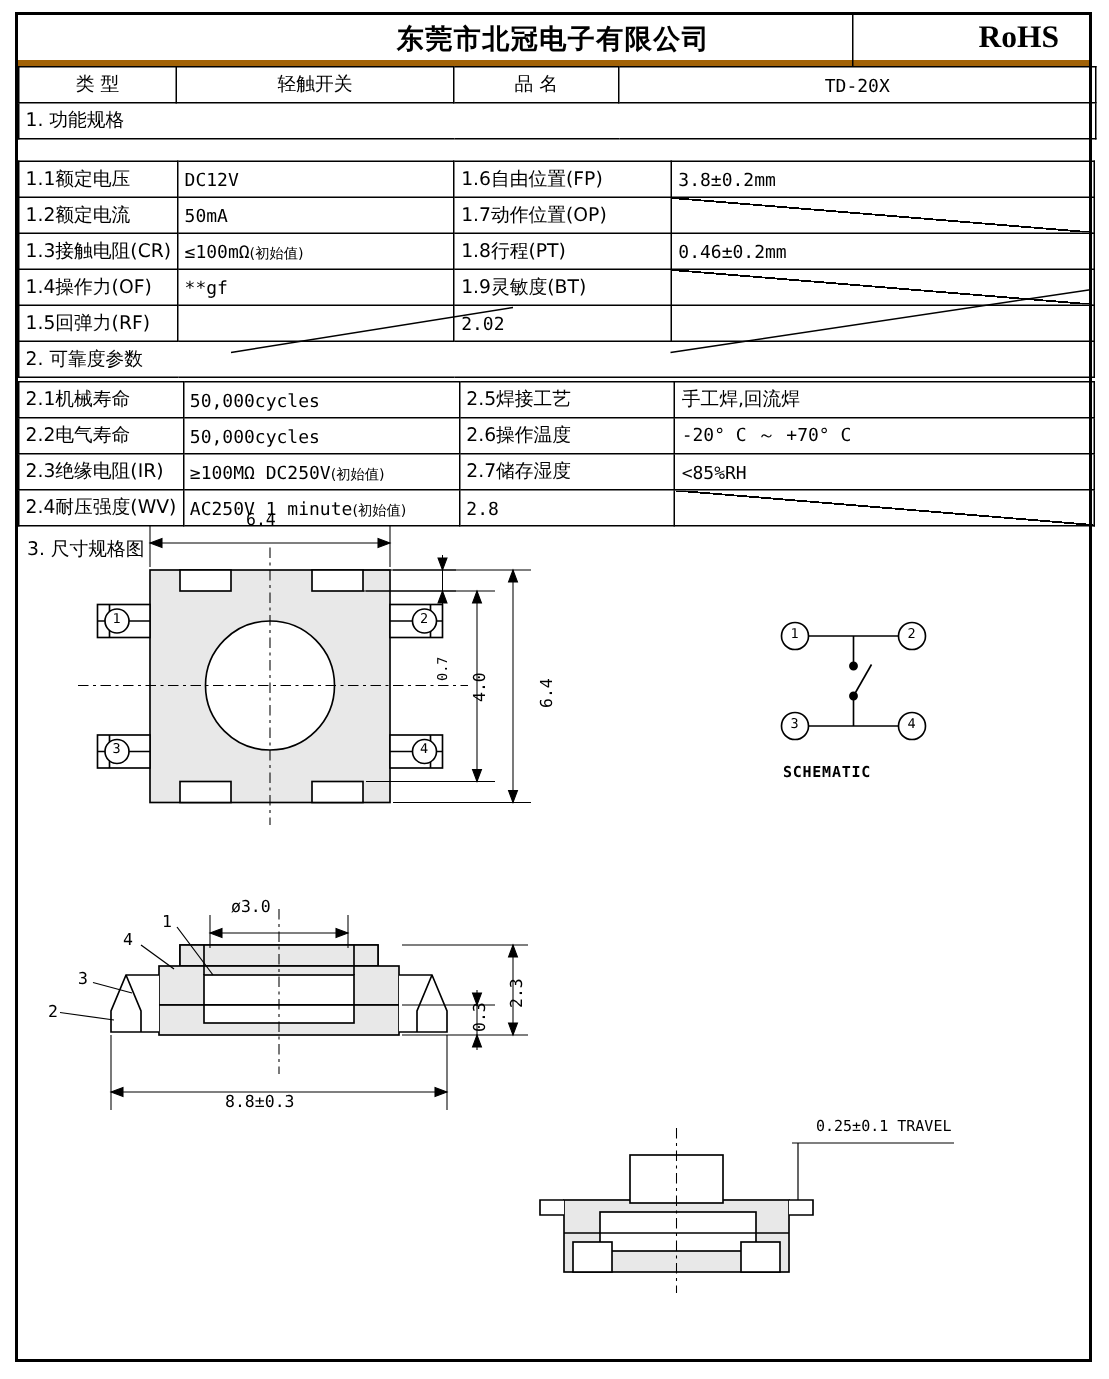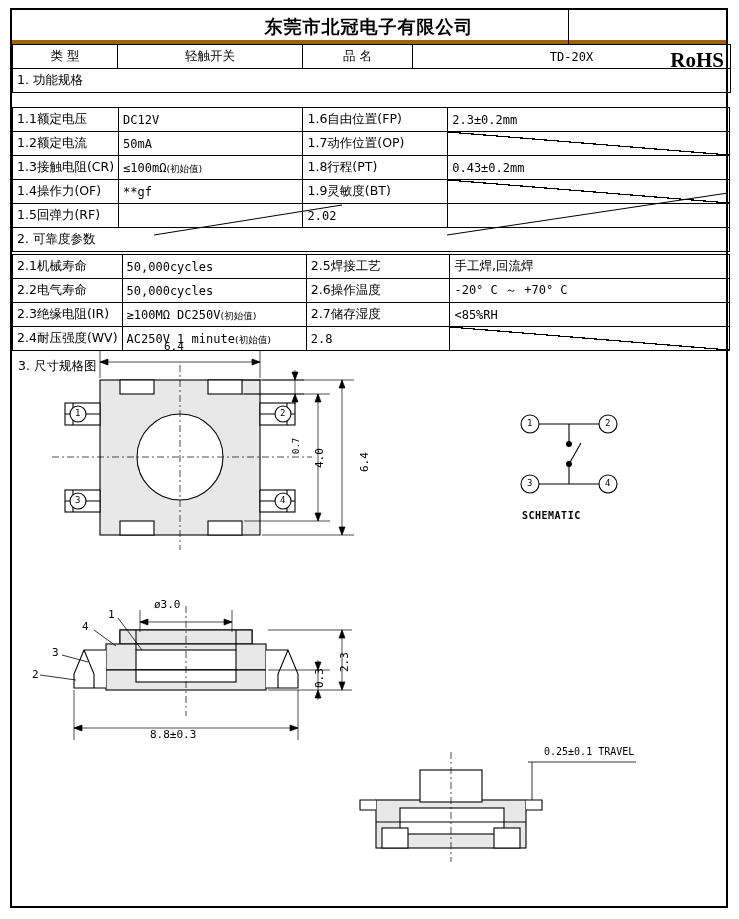--- a/index.html
+++ b/index.html
@@ -44,27 +44,26 @@
     width: 100%;
     line-height: 33px;
     text-align: center;
     font-family: "DejaVu Sans", sans-serif;
     font-size: 18px;
     font-weight: bold;
     letter-spacing: 1px;
   }
   .rohs {
     position: absolute;
-    right: 2px;
+    right: 20px;
     top: 2px;
     font-family: "Liberation Serif", serif;
     font-size: 21px;
     font-weight: bold;
     letter-spacing: 0px;
-    margin-top: 36px;
   }
   .rohs-div {
     position: absolute;
     left: 556px;
     top: 0;
     width: 1px;
     height: 34px;
     background: #000;
   }
   
@@ -187,33 +186,33 @@
           <col style="width:105px">
           <col style="width:185px">
           <col style="width:145px">
           <col style="width:283px">
         </colgroup>
         <tbody>
           <tr>
             <td>1.1额定电压</td>
             <td class="mono">DC12V</td>
             <td>1.6自由位置(FP)</td>
-            <td class="mono">2.3±0.2mm</td>
+            <td class="mono">3.8±0.2mm</td>
           </tr>
           <tr>
             <td>1.2额定电流</td>
             <td class="mono">50mA</td>
             <td>1.7动作位置(OP)</td>
             <td class="slash"></td>
           </tr>
           <tr>
             <td>1.3接触电阻(CR)</td>
             <td><span class="mono">≤100mΩ</span><span class="tiny">(初始值)</span></td>
             <td>1.8行程(PT)</td>
-            <td class="mono">0.43±0.2mm</td>
+            <td class="mono">0.46±0.2mm</td>
           </tr>
           <tr>
             <td>1.4操作力(OF)</td>
             <td class="mono">**gf</td>
             <td>1.9灵敏度(BT)</td>
             <td class="slash"></td>
           </tr>
           <tr>
             <td>1.5回弹力(RF)</td>
             <td class="mono"></td>

